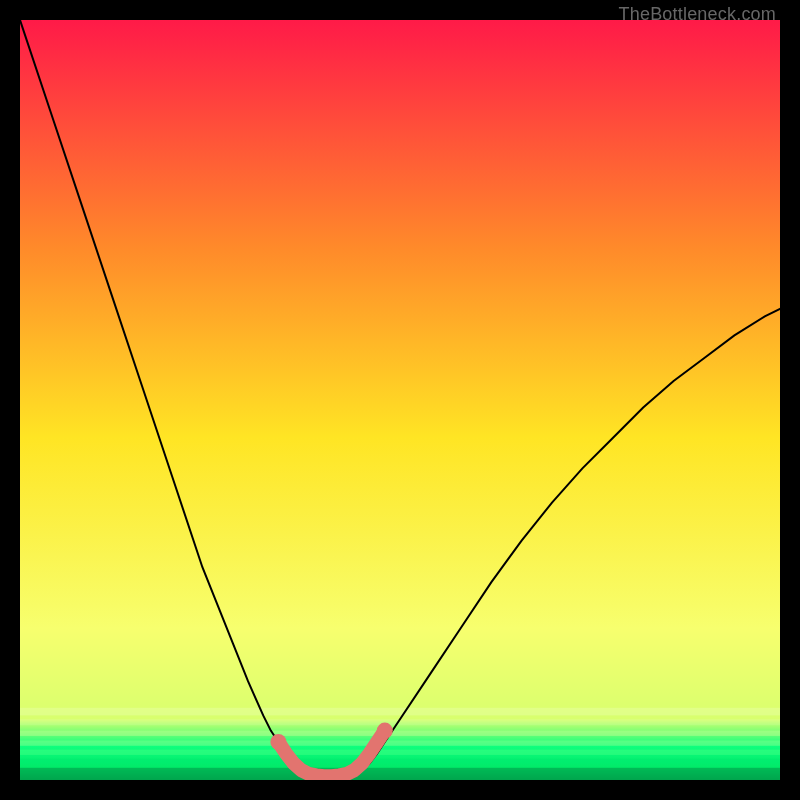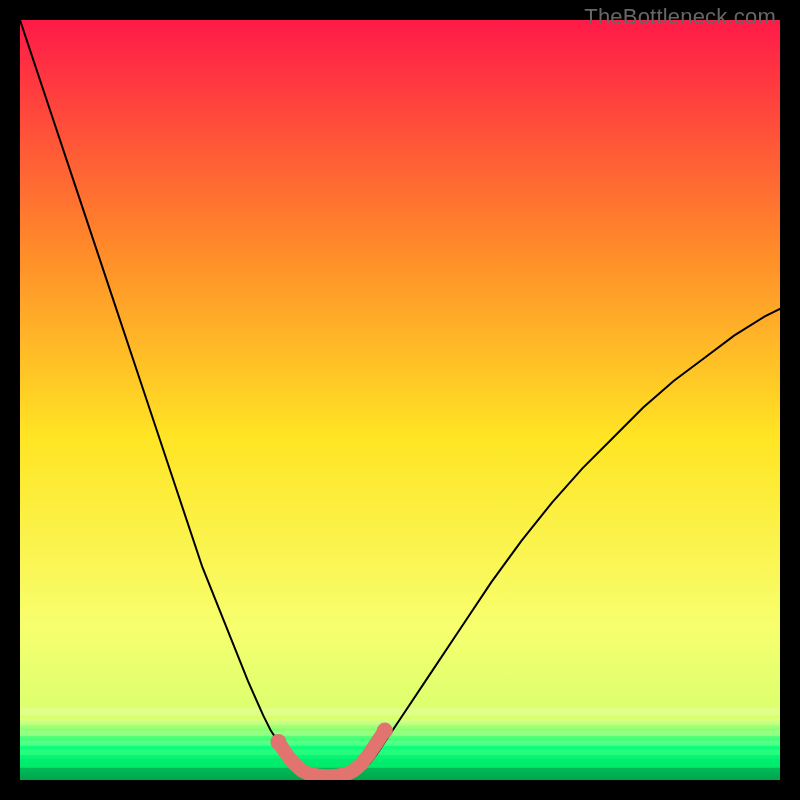--- a/index.html
+++ b/index.html
@@ -23,21 +23,21 @@
     top: 20px;
     width: 760px;
     height: 760px;
     overflow: hidden;
   }
   .watermark {
     position: absolute;
     top: 4px;
     right: 24px;
     color: #676767;
-    font-size: 22px;
+    font-size: 18px;
     font-weight: 500;
     letter-spacing: 0.2px;
     z-index: 5;
   }
   svg { display: block; }
 </style>
 </head>
 <body>
 
 <div class="frame">

